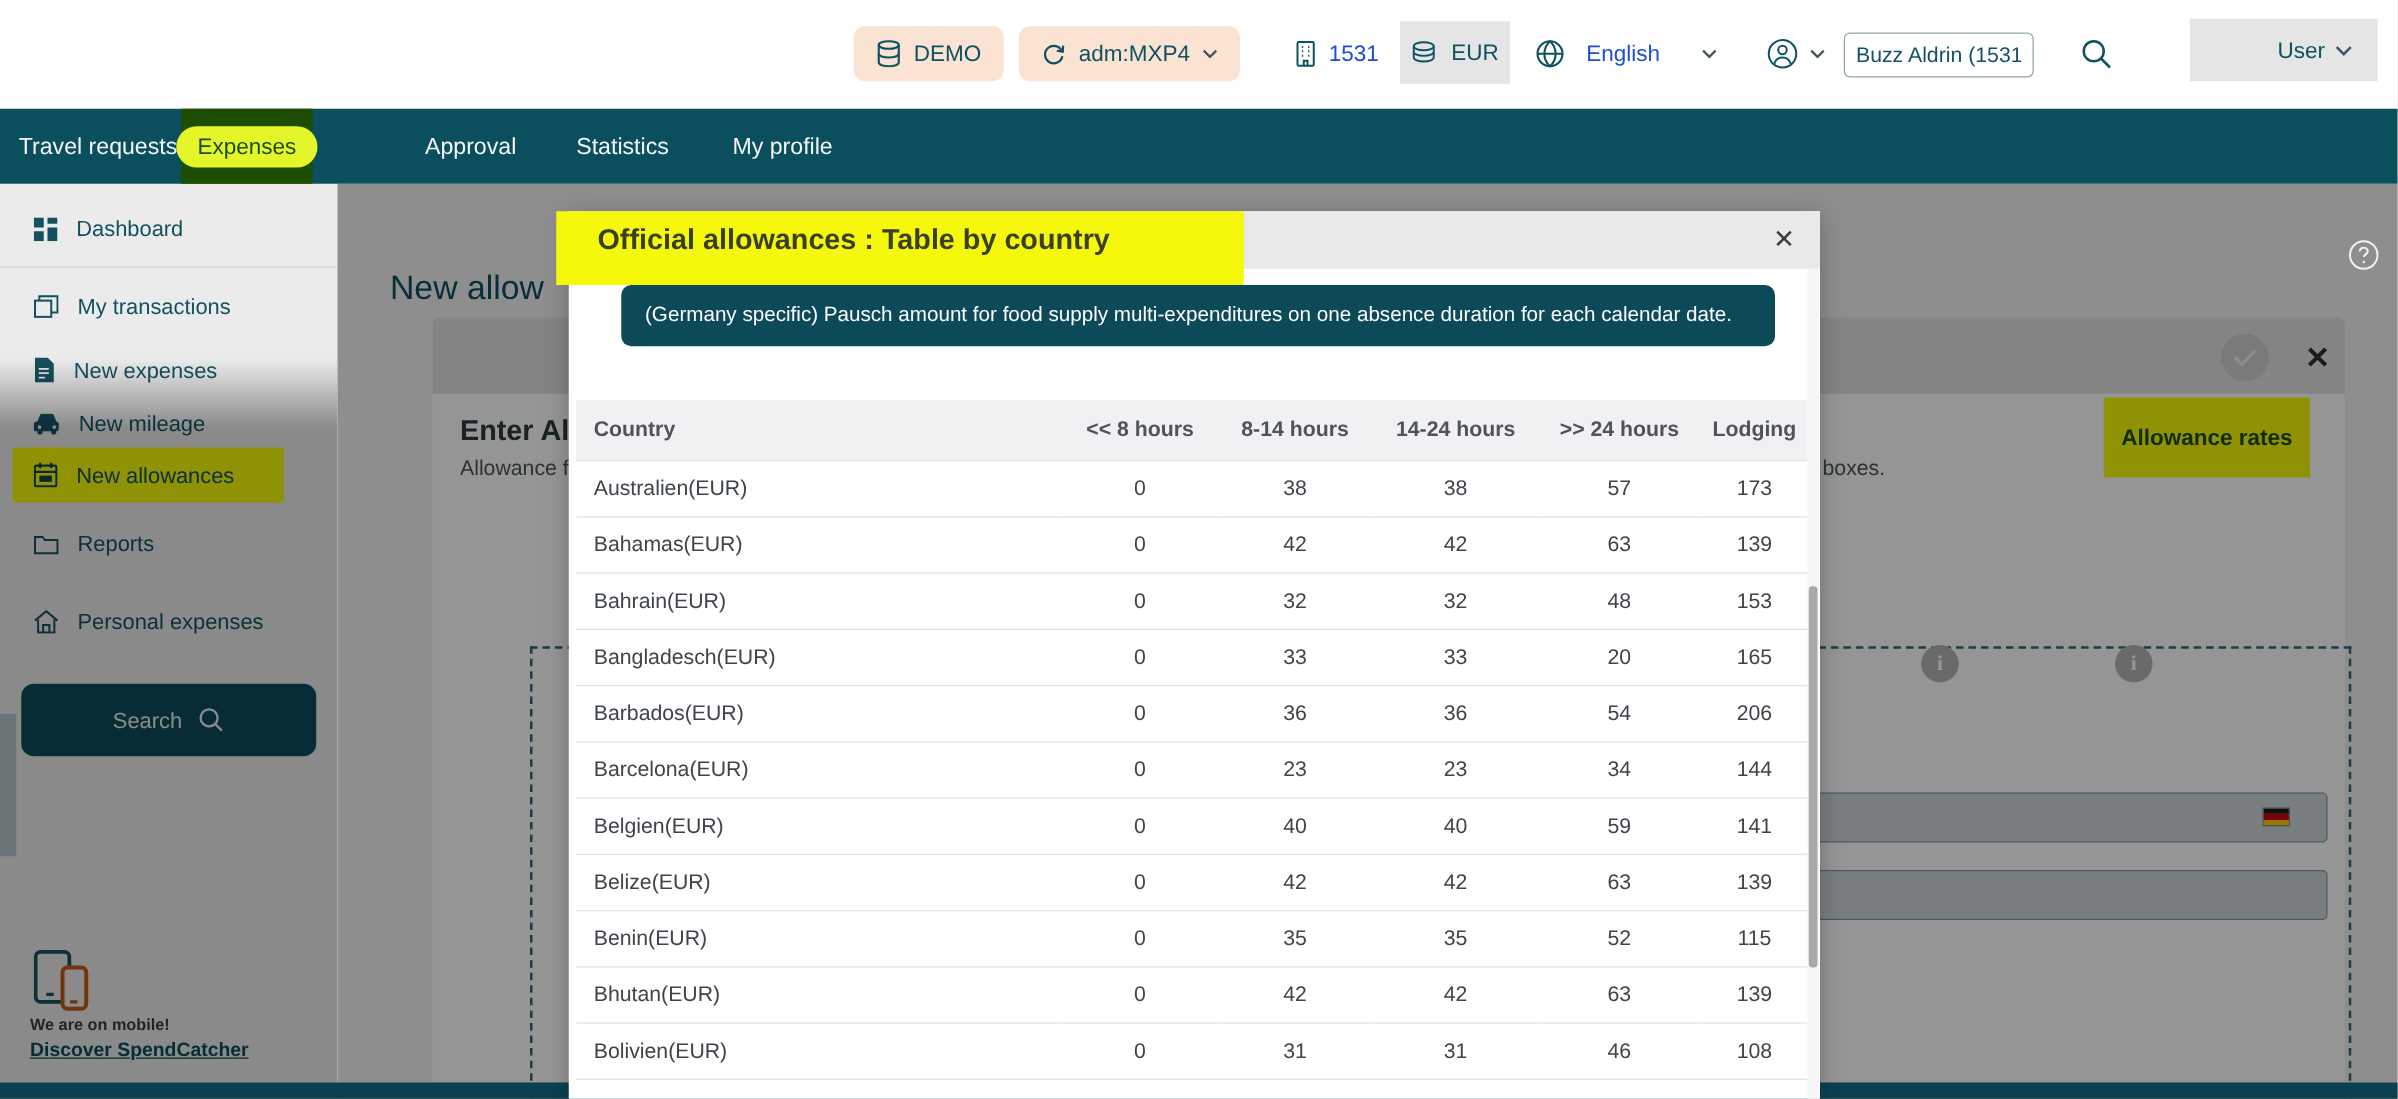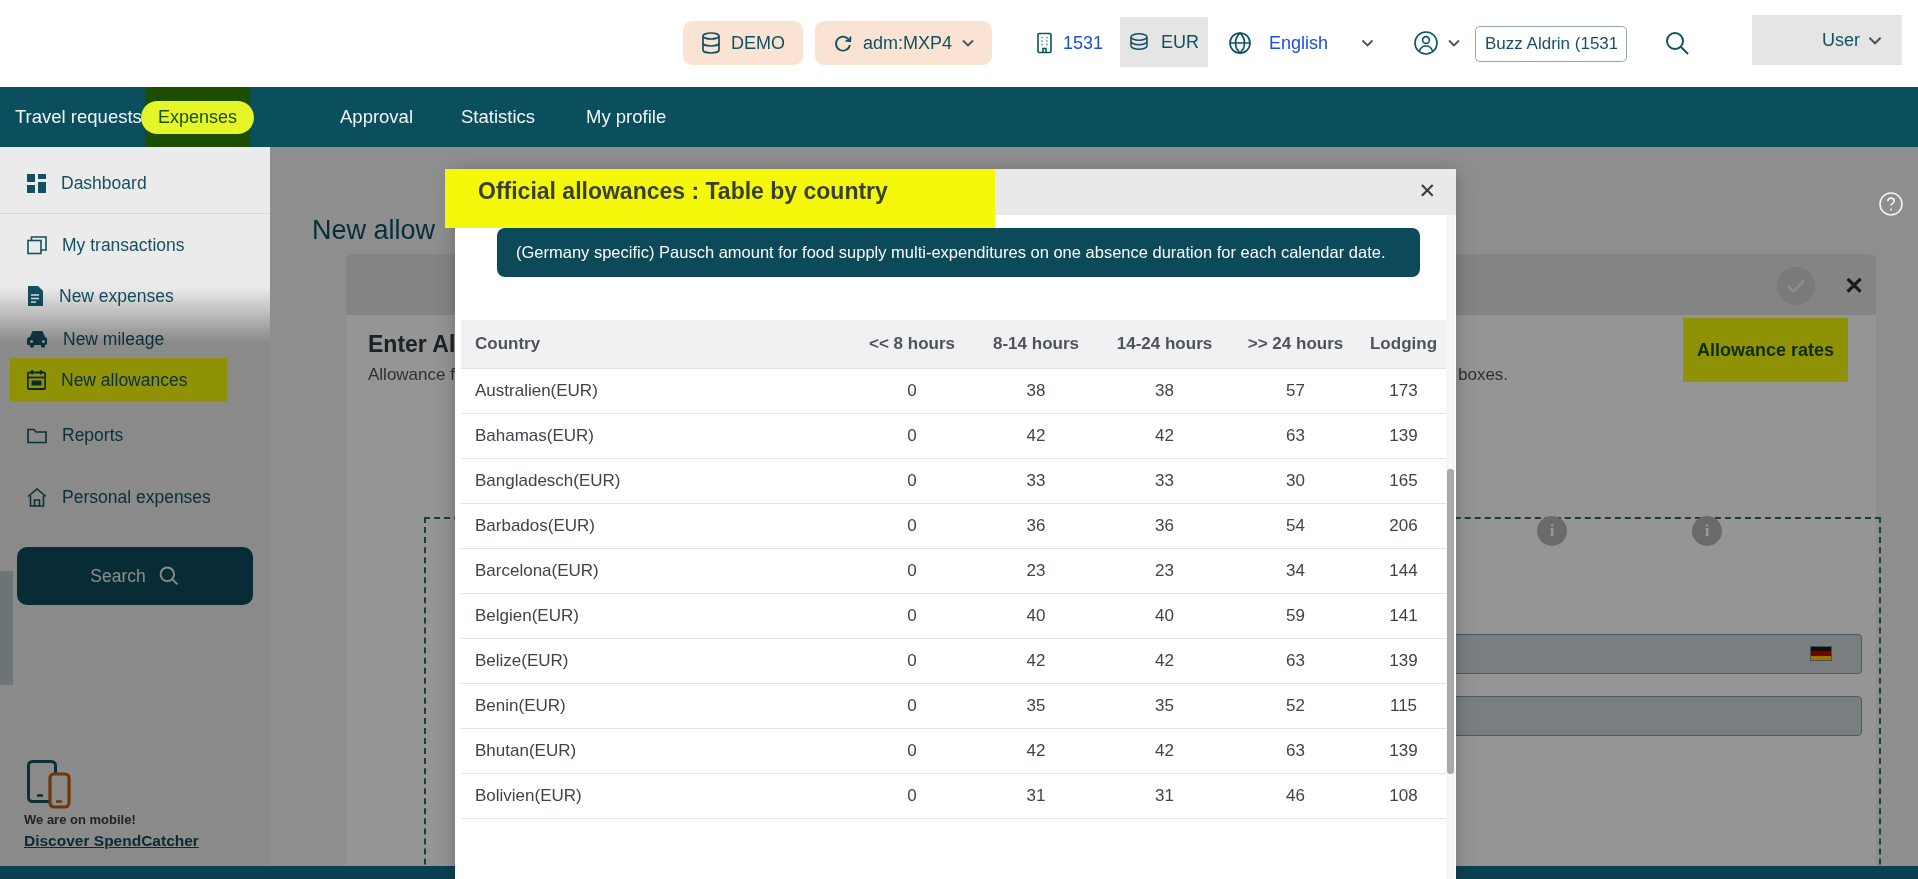--- a/index.html
+++ b/index.html
@@ -397,25 +397,33 @@
           </tr>
           <tr>
             <td>Bahamas(EUR)</td>
             <td>0</td>
             <td>42</td>
             <td>42</td>
             <td>63</td>
             <td>139</td>
           </tr>
           <tr>
+            <td>Bahrain(EUR)</td>
+            <td>0</td>
+            <td>32</td>
+            <td>32</td>
+            <td>48</td>
+            <td>153</td>
+          </tr>
+          <tr>
             <td>Bangladesch(EUR)</td>
             <td>0</td>
             <td>33</td>
             <td>33</td>
-            <td>30</td>
+            <td>20</td>
             <td>165</td>
           </tr>
           <tr>
             <td>Barbados(EUR)</td>
             <td>0</td>
             <td>36</td>
             <td>36</td>
             <td>54</td>
             <td>206</td>
           </tr>

